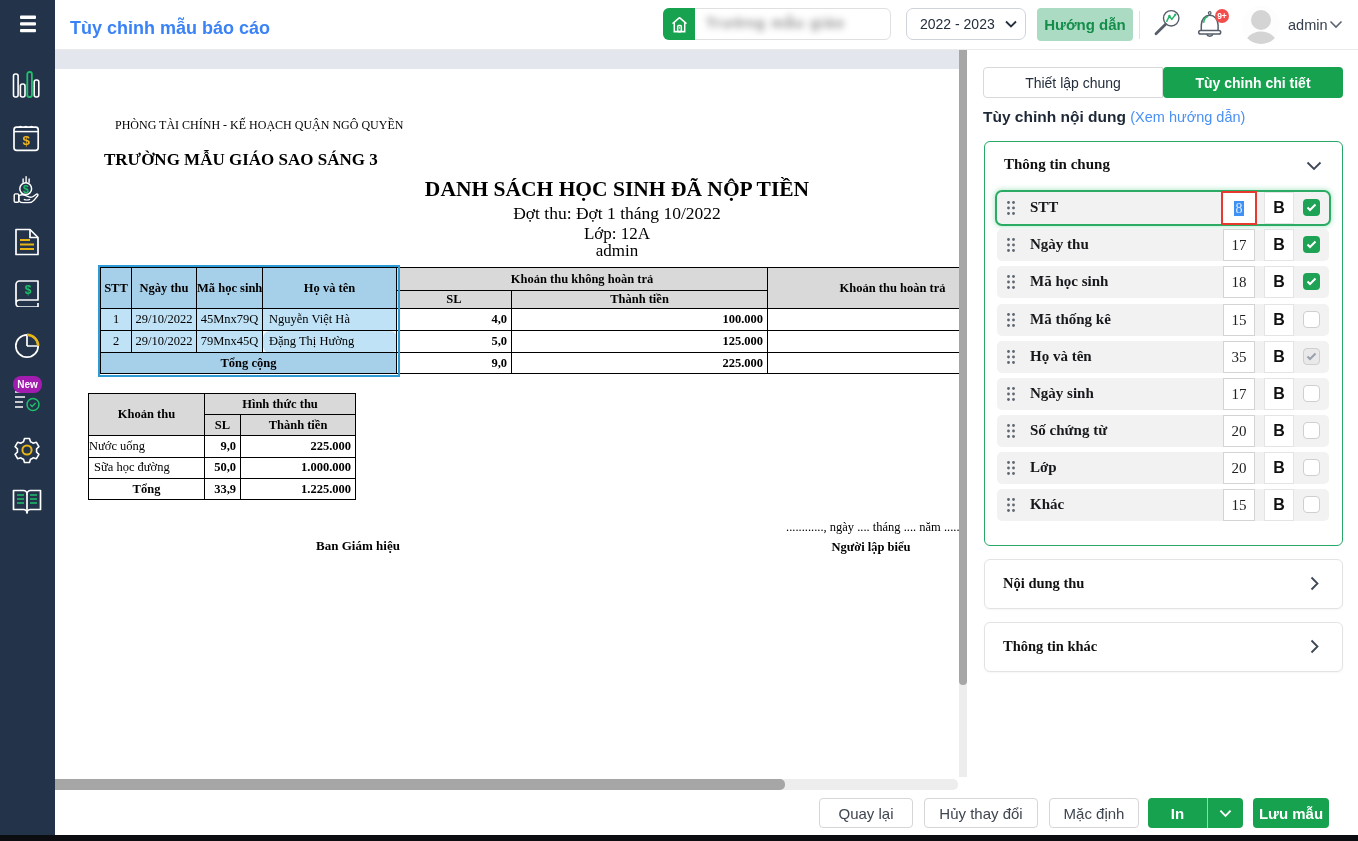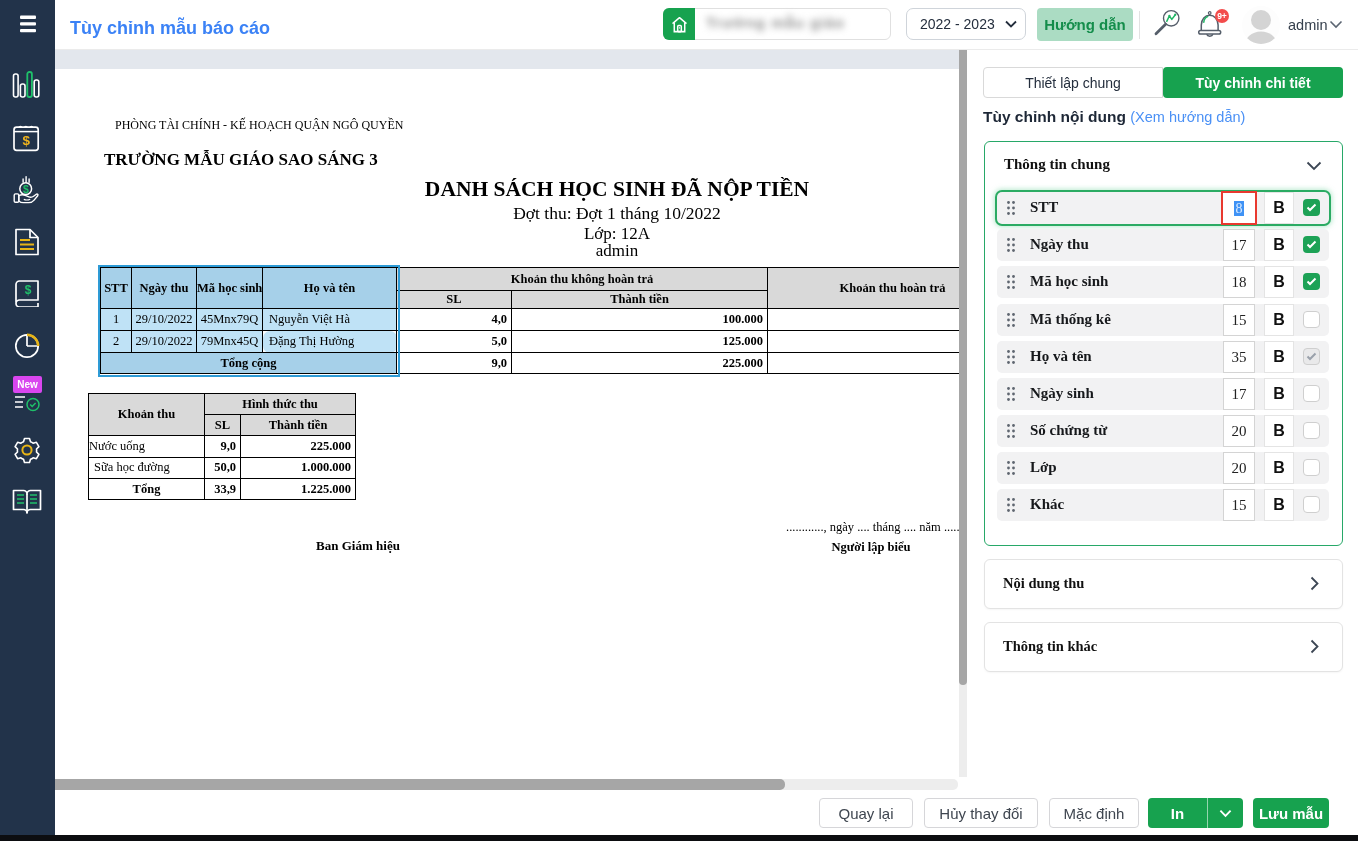--- a/index.html
+++ b/index.html
@@ -150,21 +150,21 @@
     <path d="M16 23.5 v-18 a3.5 3.5 0 0 1 3.5-3.5 h18.5 v19 h-18.5 a3.5 3.5 0 0 0 0 7 h18.5 v-4" stroke="#fff" stroke-width="1.7" stroke-linejoin="round"></path>
     <text x="28" y="15" font-family="Liberation Sans" font-size="12" font-weight="bold" fill="#1fc06a" text-anchor="middle">$</text>
   </svg>
 
   <svg class="icn" style="top:332px;" width="55" height="28" viewBox="0 0 55 28" fill="none">
     <circle cx="27" cy="14" r="11.2" stroke="#fff" stroke-width="1.7"></circle>
     <path d="M27 14 V2.8 M27 14 H38.2" stroke="#fff" stroke-width="1.7"></path>
     <path d="M27 2.8 a11.2 11.2 0 0 1 11.2 11.2" stroke="#e7b416" stroke-width="2.4"></path>
   </svg>
 
-  <div class="abs" style="left:13px; top:376px; width:29px; height:17px; background:#d946ef; border-radius:2px; color:#fff; font-size:10px; font-weight:700; text-align:center; line-height:17px; z-index:2;">New</div>
+  <div class="abs" style="left:13px; top:376px; width:29px; height:17px; background:#a21caf; border-radius:8px; color:#fff; font-size:10px; font-weight:700; text-align:center; line-height:17px; z-index:2;">New</div>
   <svg class="icn" style="top:390px;" width="55" height="24" viewBox="0 0 55 24" fill="none">
     <path d="M15 2 h16 M15 7 h10 M15 12 h8 M15 17 h8" stroke="#fff" stroke-width="1.7"></path>
     <circle cx="33" cy="14.5" r="6" stroke="#1fc06a" stroke-width="1.5"></circle>
     <path d="M30.2 14.5 l2 2 3.4-3.6" stroke="#1fc06a" stroke-width="1.5"></path>
   </svg>
 
   <svg class="icn" style="top:436px;" width="55" height="28" viewBox="0 0 55 28" fill="none">
     <path d="M24.5 2.5 h5 l1 3.2 a9 9 0 0 1 2.6 1.5 l3.3-.9 2.5 4.3 -2.4 2.4 a9 9 0 0 1 0 3 l2.4 2.4 -2.5 4.3 -3.3-.9 a9 9 0 0 1 -2.6 1.5 l-1 3.2 h-5 l-1-3.2 a9 9 0 0 1 -2.6-1.5 l-3.3 .9 -2.5-4.3 2.4-2.4 a9 9 0 0 1 0-3 l-2.4-2.4 2.5-4.3 3.3 .9 a9 9 0 0 1 2.6-1.5 z" stroke="#fff" stroke-width="1.6" stroke-linejoin="round"></path>
     <circle cx="27" cy="14" r="4.6" stroke="#e7b416" stroke-width="2"></circle>
   </svg>

